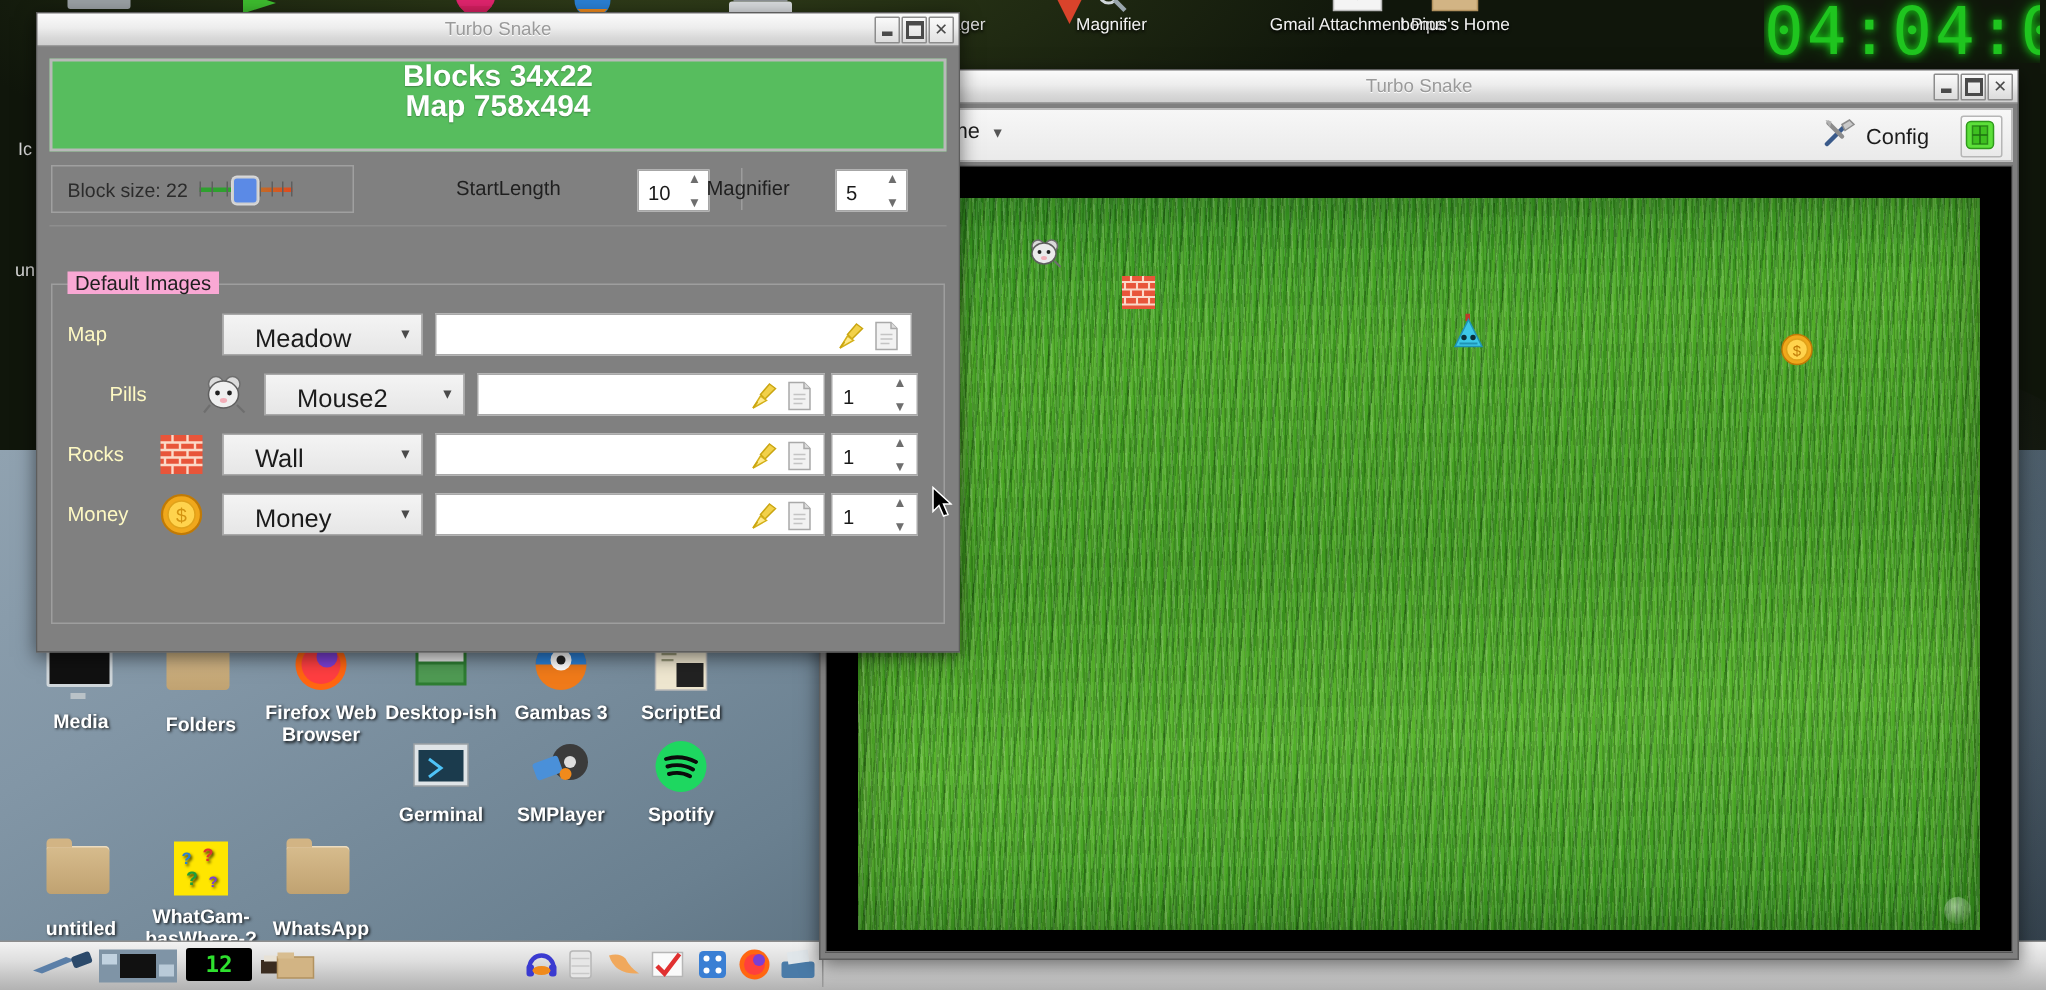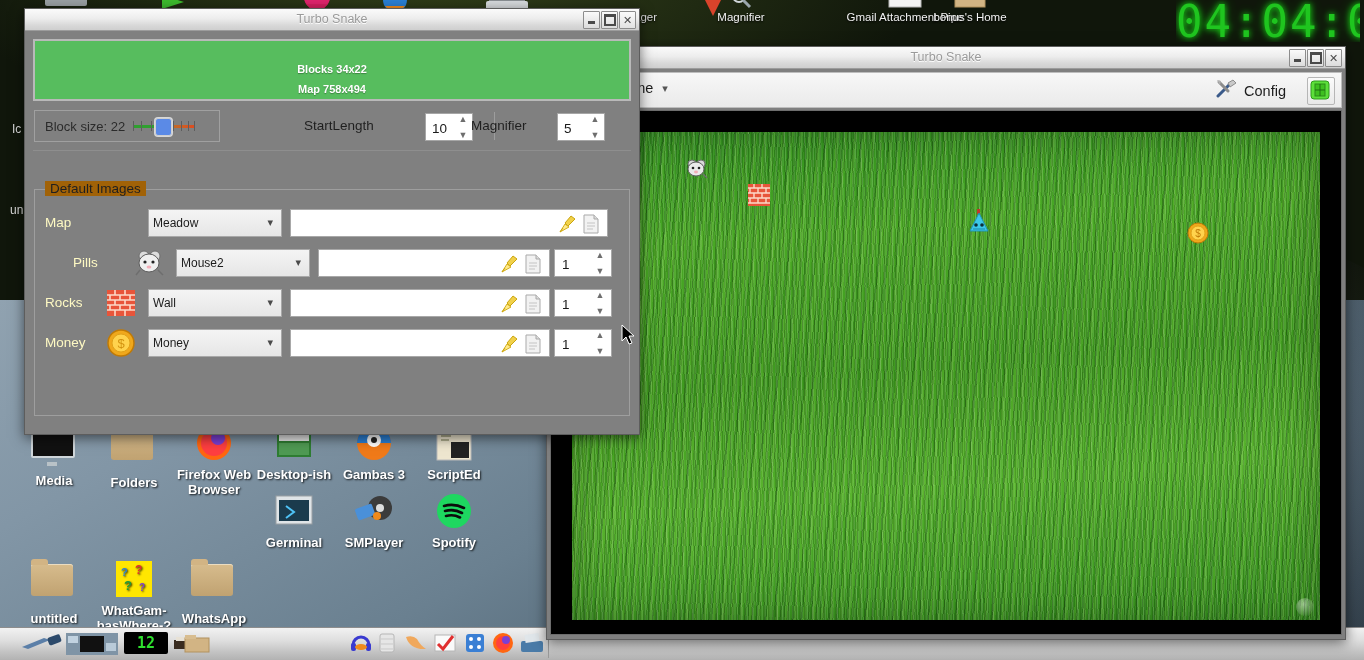--- a/index.html
+++ b/index.html
@@ -25,21 +25,21 @@
       linear-gradient(180deg,#0e130b 0%,#131a0d 55%,#2c3a42 100%);
   }
 
   
   .top-icon{position:absolute;text-align:center;color:#f2f2f2;font-size:11.5px;
     text-shadow:0 1px 2px #000;line-height:13px;width:110px;}
   .top-icon .ico{height:24px;margin:0 auto 1px;}
   .cut-label{position:absolute;color:#dcdcdc;font-size:11.5px;text-shadow:0 1px 2px #000;}
 
   
-  .edge-lbl{position:absolute;color:#d8d8d8;font-size:12px;font-family:"Liberation Sans",sans-serif;margin-top:30px;}
+  .edge-lbl{position:absolute;color:#d8d8d8;font-size:12px;font-family:"Liberation Sans",sans-serif;}
 
   
   #clock{position:absolute;right:4px;top:-4px;width:184px;height:46px;
     font-family:"DejaVu Sans Mono",monospace;font-size:44px;letter-spacing:2px;
     color:#21d421;opacity:.92;overflow:hidden;white-space:nowrap;
     text-shadow:0 0 6px #19ff19,0 0 14px rgba(25,255,25,.4);}
 
   
   #icon-grid{position:absolute;left:14px;top:420px;width:540px;}
   .dicon{float:left;width:80px;margin:0 0 6px 0;text-align:center;
@@ -76,52 +76,52 @@
     background:linear-gradient(180deg,#fafafa,#dcdcdc);position:relative;cursor:pointer;}
   .wbtn span{position:absolute;inset:0;display:flex;align-items:center;justify-content:center;
     font-size:11px;color:#4a4a4a;line-height:1;}
   .wbtn .min{width:7px;height:3px;background:#4a4a4a;margin-top:5px;}
   .wbtn .max{width:8px;height:7px;border:2px solid #4a4a4a;border-top-width:3px;}
 
   
   #cfg{left:24px;top:8px;width:614px;height:425px;}
   #cfg-body{position:absolute;left:0;top:22px;right:0;bottom:0;background:#808080;padding:8px;}
   #banner{height:58px;background:#57bd5e;border:2px solid #b9b9b9;
-    display:flex;flex-direction:column;align-items:center;justify-content:flex-end;
-    color:#fff;font-weight:bold;font-size:11px;line-height:20px;text-shadow:0 1px 1px rgba(0,0,0,.3);}
+    display:flex;flex-direction:column;align-items:center;justify-content:flex-start;
+    color:#fff;font-weight:bold;font-size:20px;line-height:20px;text-shadow:0 1px 1px rgba(0,0,0,.3);}
   #row-top{margin-top:9px;height:40px;position:relative;border-bottom:1px solid #8e8e8e;}
-  #blocksize{position:absolute;left:1px;top:0;width:186px;height:32px;border:1px solid #a0a0a0;
+  #blocksize{position:absolute;left:1px;top:0;width:202px;height:32px;border:1px solid #a0a0a0;
     display:flex;align-items:center;padding:0 10px;box-sizing:border-box;gap:8px;}
   #blocksize .lbl{font-size:13px;color:#2b2b2b;white-space:nowrap;}
   .slider{position:relative;width:62px;height:14px;}
   .slider .track-l{position:absolute;left:0;top:6px;width:24px;height:3px;background:#2fa02f;}
   .slider .track-r{position:absolute;left:34px;top:6px;width:28px;height:3px;
     background:linear-gradient(90deg,#b8762a,#e04a1e);}
   .slider .tick{position:absolute;top:2px;width:1px;height:10px;background:#5e5e5e;}
   .slider .knob{position:absolute;left:22px;top:-1px;width:15px;height:16px;border-radius:3px;
     background:#5b8ae6;border:1px solid #cfcfcf;box-shadow:0 0 0 1px #d8d8d8;cursor:pointer;}
   .spin-lbl{font-size:13.5px;color:#1f1f1f;}
   .spin{width:48px;height:28px;border:1px solid #a6a6a6;background:#fff;position:relative;box-sizing:border-box;}
   .spin input{position:absolute;left:4px;top:0;width:26px;height:26px;border:0;outline:0;
     font-size:13.5px;color:#1a1a1a;background:transparent;font-family:"Liberation Sans",sans-serif;}
   .spin .arrows{position:absolute;right:3px;top:1px;width:12px;height:24px;
     display:flex;flex-direction:column;justify-content:space-between;align-items:center;cursor:pointer;}
   .spin .arrows b{font-size:9px;color:#6e6e6e;line-height:8px;font-weight:normal;}
   .vsep{position:absolute;top:2px;width:1px;height:28px;background:#9d9d9d;}
 
   
   #grp{position:absolute;left:9px;top:158px;right:9px;bottom:18px;border:1px solid #9e9e9e;}
-  #grp-title{position:absolute;left:10px;top:-9px;background:#a16207;padding:0 5px;
+  #grp-title{position:absolute;left:10px;top:-9px;background:#f9a8d4;padding:0 5px;
     font-size:13.5px;color:#1f1f1f;}
   .irow{position:absolute;left:1px;right:1px;height:30px;}
   .irow .rl{position:absolute;left:9px;top:7px;font-size:13.5px;color:#fef9c3;}
   .irow .thumb{position:absolute;left:70px;top:1px;width:30px;height:28px;}
   .combo{position:absolute;left:112px;top:1px;width:134px;height:28px;box-sizing:border-box;
     background:linear-gradient(180deg,#f4f4f4,#e6e6e6);border:1px solid #a8a8a8;cursor:pointer;}
-  .combo .cv{position:absolute;left:4px;top:6px;font-size:12px;color:#1b1b1b;}
+  .combo .cv{position:absolute;left:21px;top:6px;font-size:17px;color:#1b1b1b;}
   .combo .cc{position:absolute;right:8px;top:6px;font-size:11px;color:#4a4a4a;}
   .pathbox{position:absolute;top:1px;height:28px;background:#fff;border:1px solid #a8a8a8;box-sizing:border-box;}
   .pathbox .broom{position:absolute;right:30px;top:4px;width:20px;height:20px;cursor:pointer;}
   .pathbox .doc{position:absolute;right:7px;top:4px;width:18px;height:20px;cursor:pointer;}
   .cntspin{position:absolute;top:1px;width:58px;height:28px;border:1px solid #a8a8a8;background:#fff;box-sizing:border-box;}
   .cntspin input{position:absolute;left:5px;top:0;width:30px;height:26px;border:0;outline:0;
     font-size:13.5px;color:#1a1a1a;background:transparent;font-family:"Liberation Sans",sans-serif;}
   .cntspin .arrows{position:absolute;right:5px;top:1px;width:12px;height:24px;
     display:flex;flex-direction:column;justify-content:space-between;align-items:center;cursor:pointer;}
   .cntspin .arrows b{font-size:9px;color:#6e6e6e;line-height:8px;font-weight:normal;}

